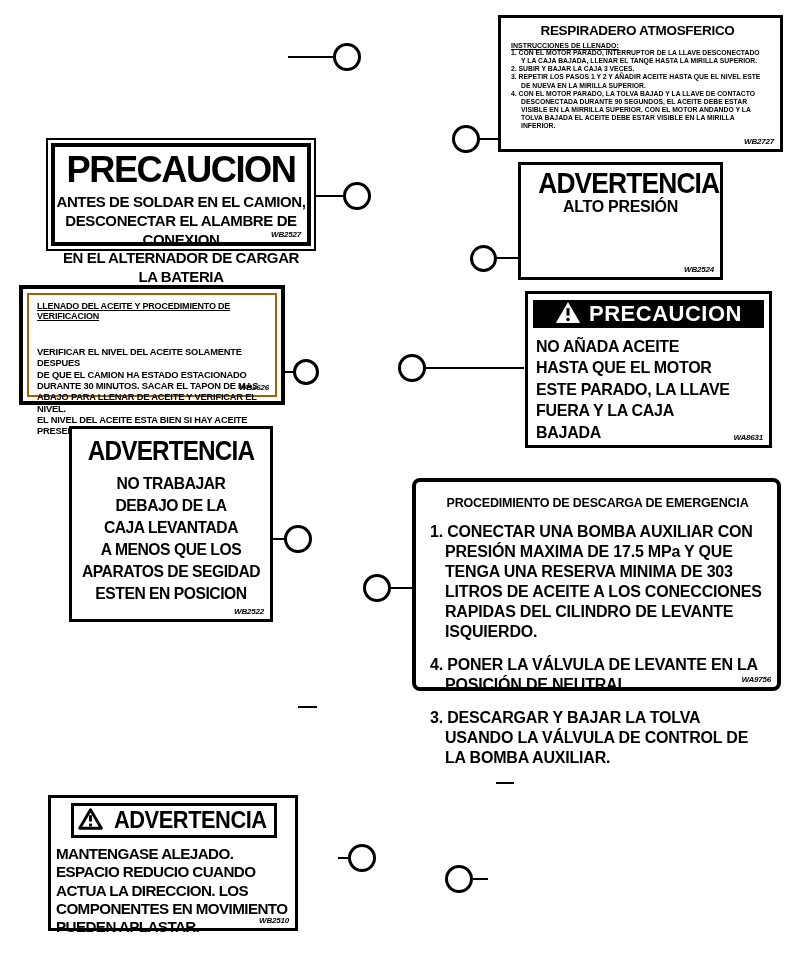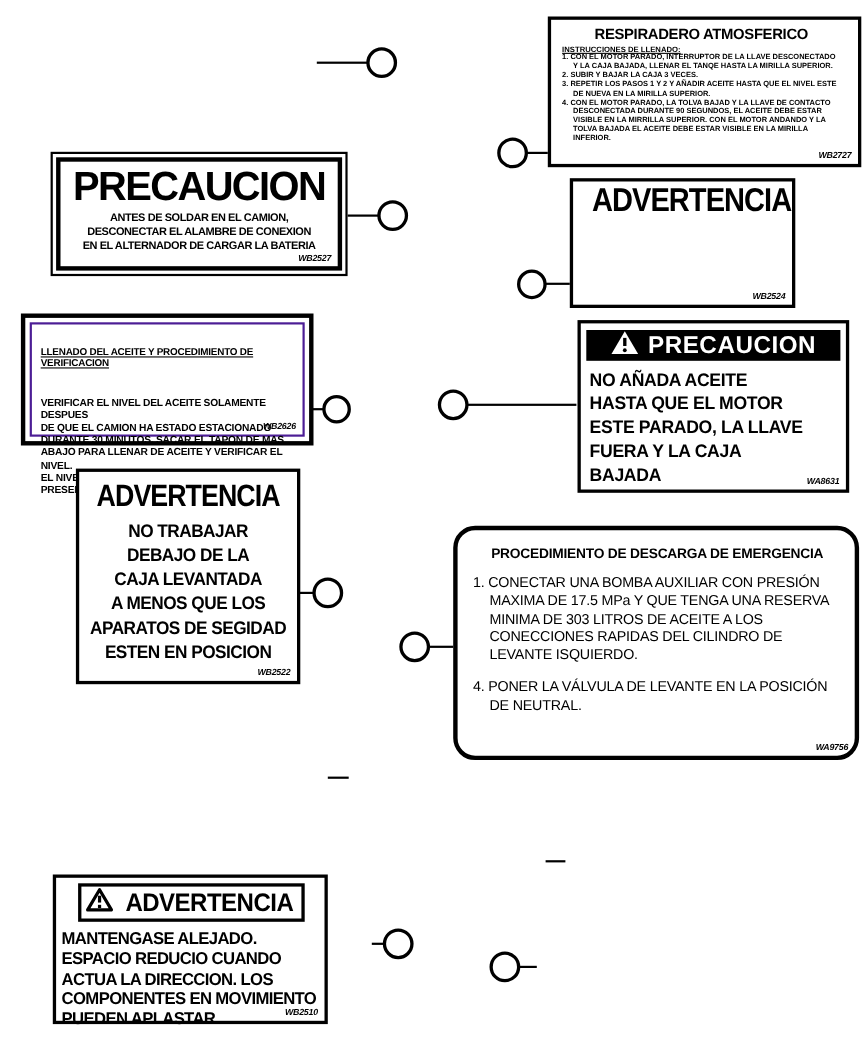--- a/index.html
+++ b/index.html
@@ -22,49 +22,49 @@
   
   .l2{left:498px;top:15px;width:285px;height:137px;border:3px solid #000;padding:5px 16px 2px 10px;}
   .l2 .title{text-align:center;font-size:13.5px;font-weight:bold;letter-spacing:-0.3px;margin-bottom:4px;}
   .l2 .sub{font-size:7px;font-weight:bold;text-decoration:underline;}
   .l2 .it{font-size:6.8px;font-weight:bold;line-height:1.2;padding-left:10px;text-indent:-10px;}
 
   
   .l3{left:46px;top:138px;width:270px;height:113px;border:2px solid #000;padding:3px;}
   .l3 .inner{border:4px solid #000;height:100%;box-sizing:border-box;text-align:center;position:relative;}
   .l3 .title{font-size:37px;font-weight:bold;letter-spacing:-1.5px;transform:scaleX(0.98);margin-top:2px;}
-  .l3 .body{font-size:10px;font-weight:bold;letter-spacing:-0.4px;line-height:1.25;margin-top:2px;}
+  .l3 .body{font-size:15px;font-weight:bold;letter-spacing:-0.4px;line-height:1.25;margin-top:2px;}
 
   
   .l4{left:518px;top:162px;width:205px;height:118px;border:3px solid #000;padding:1px 6px;}
   .l4 .title{font-size:30px;font-weight:bold;letter-spacing:-1px;transform:scaleX(0.88);transform-origin:center;text-align:center;}
   .l4 .sub{font-size:16px;font-weight:bold;text-align:center;letter-spacing:-0.3px;margin-top:-2px;}
   .l4 .body{font-size:10.5px;font-weight:bold;line-height:1.18;letter-spacing:-0.2px;margin-top:2px;}
 
   
   .l5{left:19px;top:285px;width:266px;height:120px;border:4px solid #000;padding:4px;}
-  .l5 .inner{border:2px solid #4c1d95;height:100%;box-sizing:border-box;position:relative;padding:20px 8px;}
+  .l5 .inner{border:2px solid #a16207;height:100%;box-sizing:border-box;position:relative;padding:6px 8px;}
   .l5 .title{font-size:9px;font-weight:bold;text-decoration:underline;letter-spacing:-0.2px;}
   .l5 .body{font-size:9.3px;font-weight:bold;line-height:1.22;letter-spacing:-0.2px;margin-top:26px;}
 
   
   .l6{left:525px;top:291px;width:247px;height:157px;border:3px solid #000;position:relative;}
   .l6 .bar{margin:6px 5px 0 5px;height:28px;gap:8px;}
   .l6 .bar .t{font-size:22px;font-weight:bold;letter-spacing:0.5px;}
   .l6 .body{font-size:16.5px;font-weight:bold;letter-spacing:-0.3px;line-height:1.3;margin:8px 0 0 8px;transform:scaleX(0.97);transform-origin:left;}
 
   
   .l7{left:69px;top:426px;width:204px;height:196px;border:3px solid #000;text-align:center;}
   .l7 .title{font-size:28px;font-weight:bold;letter-spacing:-1px;transform:scaleX(0.87);margin-top:6px;}
   .l7 .body{font-size:16.5px;font-weight:bold;letter-spacing:-0.5px;line-height:1.33;transform:scaleX(0.95);margin-top:6px;}
 
   
-  .l8{left:412px;top:478px;width:369px;height:213px;border:4px solid #000;border-radius:20px;padding:14px 12px 0 14px;}
+  .l8{left:412px;top:478px;width:369px;height:213px;border:4px solid #000;border-radius:8px;padding:14px 12px 0 14px;}
   .l8 .title{text-align:center;font-size:12.5px;font-weight:bold;letter-spacing:-0.2px;margin-bottom:12px;}
-  .l8 .it{font-size:13px;font-weight:normal;line-height:1.25;letter-spacing:-0.2px;padding-left:15px;text-indent:-15px;margin-bottom:13px;}
+  .l8 .it{font-size:16px;font-weight:bold;line-height:1.25;letter-spacing:-0.2px;padding-left:15px;text-indent:-15px;margin-bottom:13px;}
 
   
   .l9{left:48px;top:638px;width:250px;height:136px;border:3px solid #000;position:relative;}
   .l9 .hdr{border:3px solid #000;margin:5px 18px 0 20px;height:29px;display:flex;align-items:center;justify-content:center;gap:7px;}
   .l9 .hdr .t{font-size:23px;font-weight:bold;letter-spacing:-0.5px;transform:scaleX(0.95);}
   .l9 .body{font-size:15.5px;font-weight:bold;letter-spacing:-0.6px;line-height:1.18;margin:7px 0 0 5px;transform:scaleX(0.98);transform-origin:left;}
 </style>
 </head>
 <body>
 
@@ -86,20 +86,21 @@
       <div class="title">PRECAUCION</div>
       <div class="body pre">ANTES DE SOLDAR EN EL CAMION,
 DESCONECTAR EL ALAMBRE DE CONEXION
 EN EL ALTERNADOR DE CARGAR LA BATERIA</div>
       <div class="code">WB2527</div>
     </div>
   </div>
 
   <div class="lbl l4">
     <div class="title">ADVERTENCIA</div>
+    <div class="sub">ALTO PRESIÓN</div>
     <div class="code">WB2524</div>
   </div>
 
   <div class="lbl l5">
     <div class="inner">
       <div class="title">LLENADO DEL ACEITE Y PROCEDIMIENTO DE VERIFICACION</div>
       <div class="body pre">VERIFICAR EL NIVEL DEL ACEITE SOLAMENTE DESPUES
 DE QUE EL CAMION HA ESTADO ESTACIONADO
 DURANTE 30 MINUTOS. SACAR EL TAPON DE MAS
 ABAJO PARA LLENAR DE ACEITE Y VERIFICAR EL NIVEL.
@@ -136,20 +137,21 @@
 A MENOS QUE LOS
 APARATOS DE SEGIDAD
 ESTEN EN POSICION</div>
     <div class="code">WB2522</div>
   </div>
 
   <div class="lbl l8">
     <div class="title">PROCEDIMIENTO DE DESCARGA DE EMERGENCIA</div>
     <div class="it">1. CONECTAR UNA BOMBA AUXILIAR CON PRESIÓN MAXIMA DE 17.5 MPa Y QUE TENGA UNA RESERVA MINIMA DE 303 LITROS DE ACEITE A LOS CONECCIONES RAPIDAS DEL CILINDRO DE LEVANTE ISQUIERDO.</div>
     <div class="it">4. PONER LA VÁLVULA DE LEVANTE EN LA POSICIÓN DE NEUTRAL.</div>
+    <div class="it">3. DESCARGAR Y BAJAR LA TOLVA USANDO LA VÁLVULA DE CONTROL DE LA BOMBA AUXILIAR.</div>
     <div class="code">WA9756</div>
   </div>
 
   <div class="lbl l9">
     <div class="hdr">
       <span class="tri">
         <svg width="25" height="22" viewBox="0 0 60 52">
             <path d="M30 4 L56 48 L4 48 Z" fill="none" stroke="#000" stroke-width="7" stroke-linejoin="round"></path>
             <rect x="26.5" y="17" width="7" height="15" fill="#000"></rect>
             <rect x="26.5" y="37" width="7" height="7" fill="#000"></rect>

